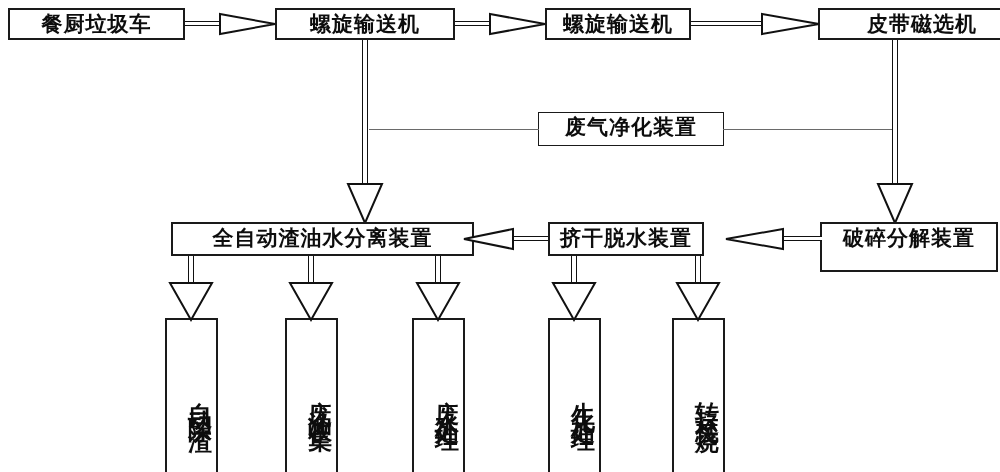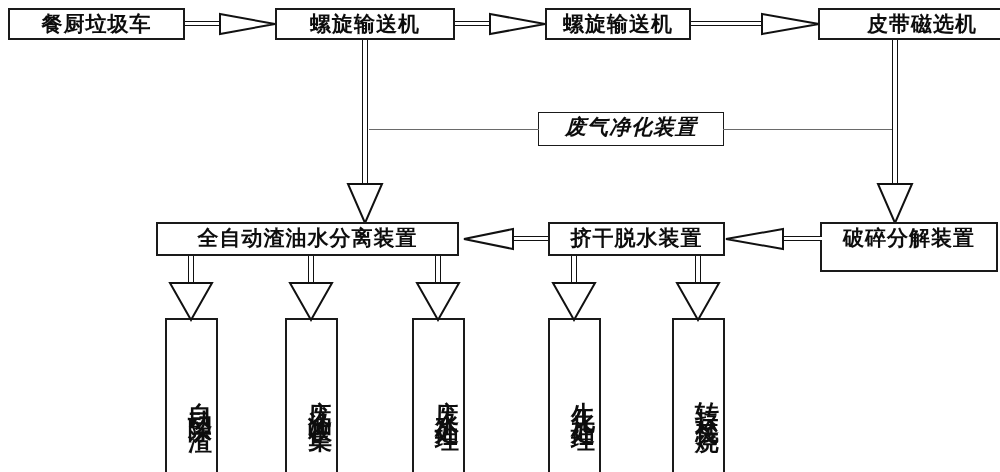--- a/index.html
+++ b/index.html
@@ -38,21 +38,20 @@
     text-orientation: upright;
     font-size: 24px;
     font-weight: 600;
     letter-spacing: 9px;
     padding-top: 6px;
     align-items: flex-start;
     justify-content: center;
   }
   .node.thin {
     border-width: 1.5px;
-    font-style: italic;
   }
 
   
   .shaft-h {
     position: absolute;
     border-top: 1.5px solid #111;
     border-bottom: 1.5px solid #111;
     height: 5px;
     box-sizing: border-box;
     background: #fff;
@@ -132,25 +131,25 @@
   <div class="shaft-v" style="left:362px; top:40px; height:146px;"></div>
   <svg class="tri" style="left:346px; top:183px; width:38px; height:42px;" viewBox="0 0 38 42">
     <polygon points="2,1 36,1 19,40"></polygon>
   </svg>
 
   <div class="shaft-v" style="left:892px; top:40px; height:146px;"></div>
   <svg class="tri" style="left:876px; top:183px; width:38px; height:42px;" viewBox="0 0 38 42">
     <polygon points="2,1 36,1 19,40"></polygon>
   </svg>
 
-  <div class="node h" style="left:156px; top:222px; width:303px; height:34px;">
+  <div class="node h" style="left:171px; top:222px; width:303px; height:34px;">
     <span>全自动渣油水分离装置</span>
   </div>
 
-  <div class="node h" style="left:548px; top:222px; width:177px; height:34px;">
+  <div class="node h" style="left:548px; top:222px; width:156px; height:34px;">
     <span>挤干脱水装置</span>
   </div>
 
   <div class="node h" style="left:820px; top:222px; width:178px; height:50px;">
     <span>破碎分解装置</span>
   </div>
 
   <div class="shaft-h" style="left:510px; top:236px; width:38px;"></div>
   <svg class="tri" style="left:462px; top:225px; width:52px; height:28px;" viewBox="0 0 52 28">
     <polygon points="51,4 2,14 51,24"></polygon>

